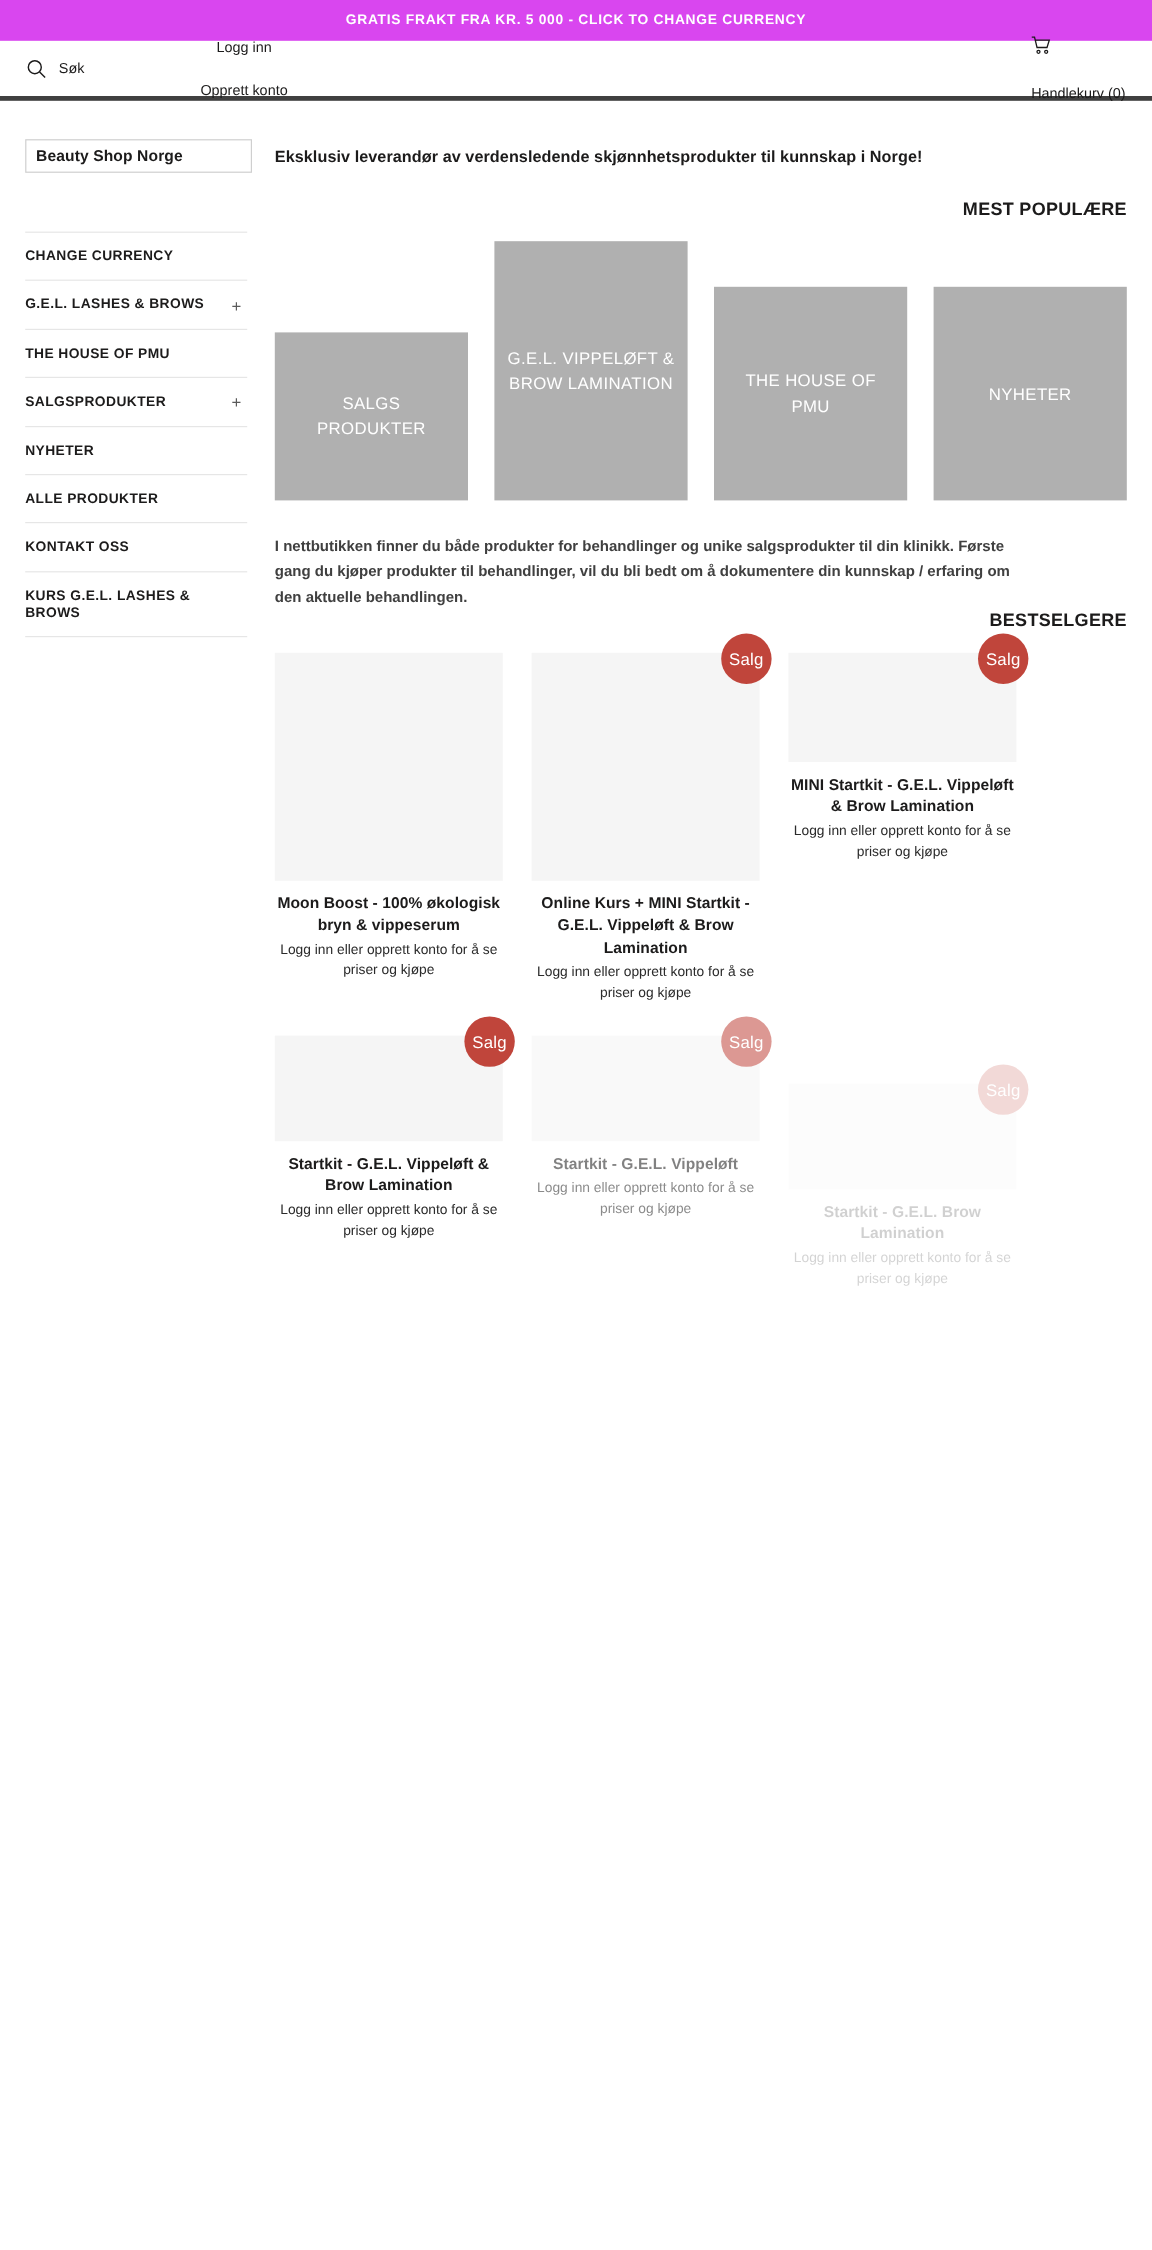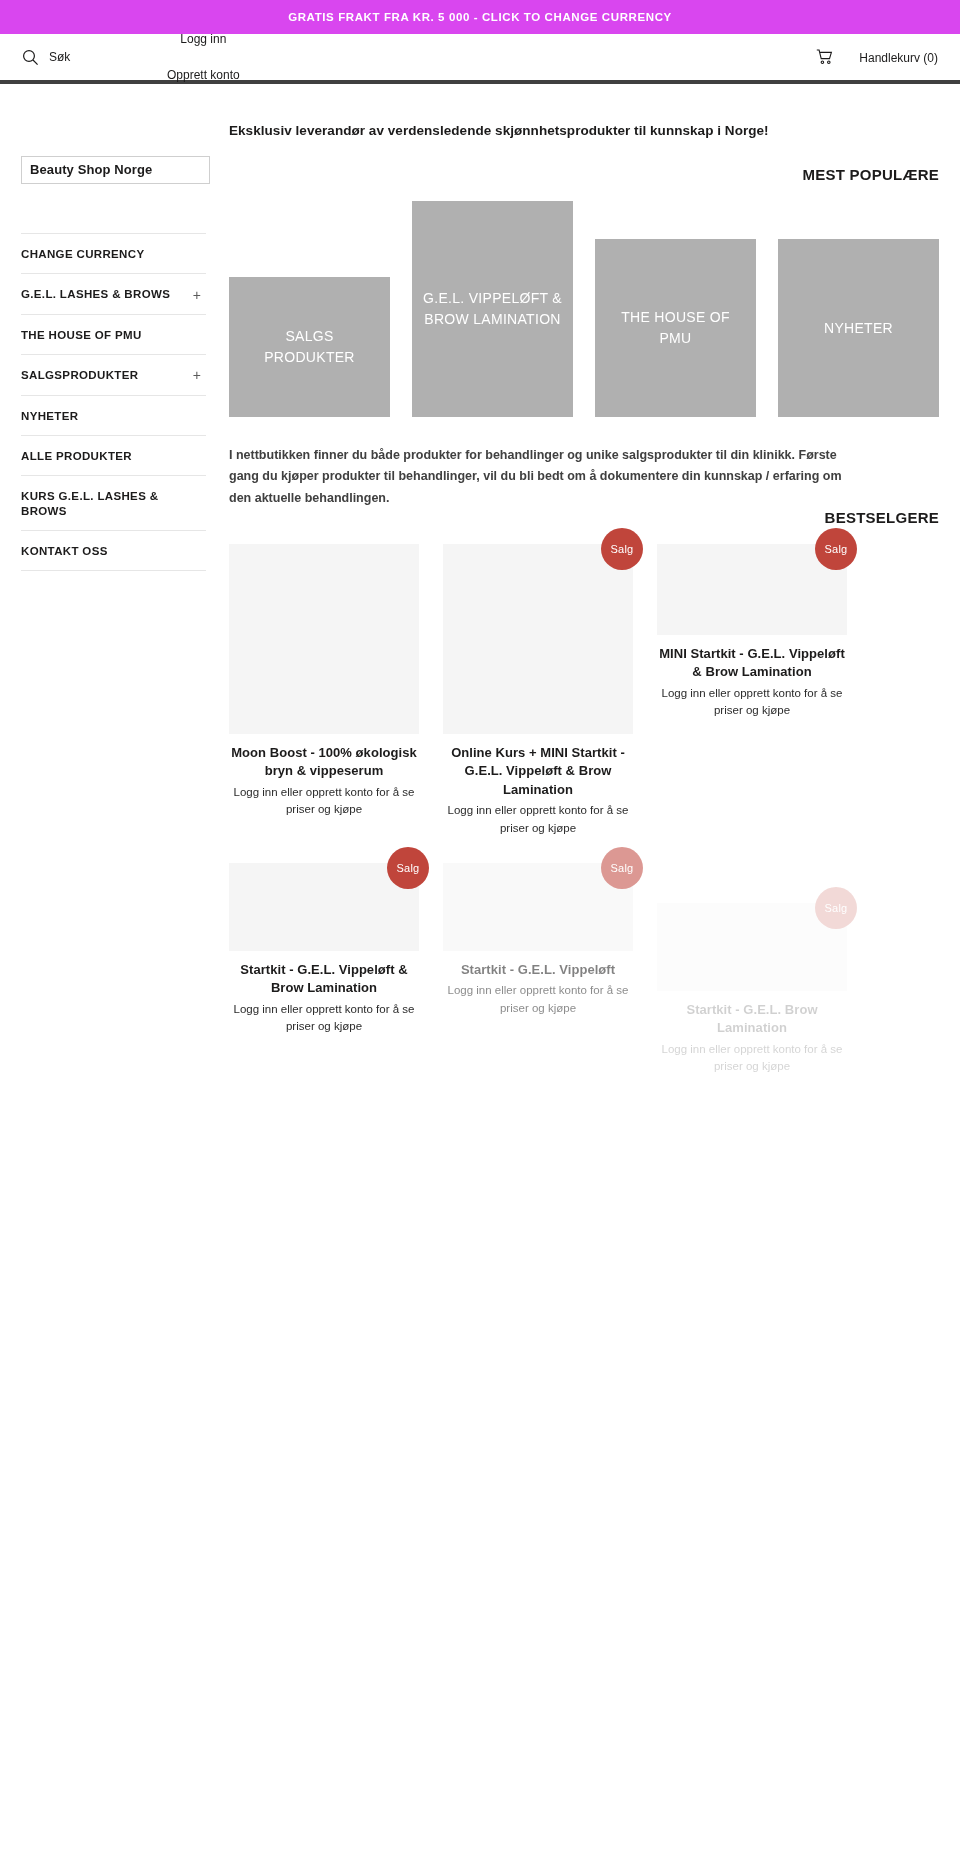--- a/index.html
+++ b/index.html
@@ -48,24 +48,25 @@
   .hdr-links { display: flex; align-items: center; gap: 22px; flex-direction: column; }
   .hdr-links a {
     font-size: 12px;
     color: #1c1b1b;
     text-decoration: none;
     cursor: pointer;
   }
   .hdr-cart {
     margin-left: auto;
     display: flex;
-    align-items: flex-end;
+    align-items: flex-start;
     gap: 25px;
     font-size: 12px;
     cursor: pointer;
+    flex-direction: column;
   }
 
   
   .page {
     display: flex;
     align-items: flex-start;
     padding: 0 21px 0 21px;
   }
   .sidebar { width: 185px; flex: 0 0 185px; padding-top: 32px; }
   .content { flex: 1 1 auto; padding-left: 23px; padding-top: 38px; }
@@ -75,21 +76,20 @@
     display: inline-block;
     border: 1px solid #cfcfcf;
     padding: 5px 8px 6px 8px;
     font-size: 13px;
     font-weight: 600;
     letter-spacing: 0.1px;
     color: #1c1b1b;
     white-space: nowrap;
     cursor: pointer;
     min-width: 189px;
-    margin-top: 40px;
   }
 
   
   .sidenav { margin-top: 49px; border-top: 1px solid #e6e6e6; }
   .sidenav-item {
     display: flex;
     align-items: center;
     justify-content: space-between;
     border-bottom: 1px solid #e6e6e6;
     padding: 13px 2px 12px 0;
@@ -183,21 +183,21 @@
   }
   .sale-badge {
     position: absolute;
     top: -16px;
     right: -10px;
     width: 42px;
     height: 42px;
     border-radius: 50%;
     background: #c0453b;
     color: #ffffff;
-    font-size: 11px;
+    font-size: 14px;
     display: flex;
     align-items: center;
     justify-content: center;
     letter-spacing: 0.2px;
   }
   .product-title {
     font-size: 13px;
     font-weight: 700;
     line-height: 1.42;
     color: #1c1b1b;
@@ -264,24 +264,24 @@
           <span class="sidenav-label">SALGSPRODUKTER</span>
           <span class="sidenav-plus">+</span>
         </div>
         <div class="sidenav-item">
           <span class="sidenav-label">NYHETER</span>
         </div>
         <div class="sidenav-item">
           <span class="sidenav-label">ALLE PRODUKTER</span>
         </div>
         <div class="sidenav-item">
+          <span class="sidenav-label">KONTAKT OSS</span>
+        </div>
+        <div class="sidenav-item">
           <span class="sidenav-label">KURS G.E.L. LASHES &amp; BROWS</span>
-        </div>
-        <div class="sidenav-item">
-          <span class="sidenav-label">KONTAKT OSS</span>
         </div>
       </nav>
   </aside>
 
   <main class="content">
 
     <h1 class="tagline">Eksklusiv leverandør av verdensledende skjønnhetsprodukter til kunnskap i Norge!</h1>
 
     <h2 class="section-title">MEST POPULÆRE</h2>
 

